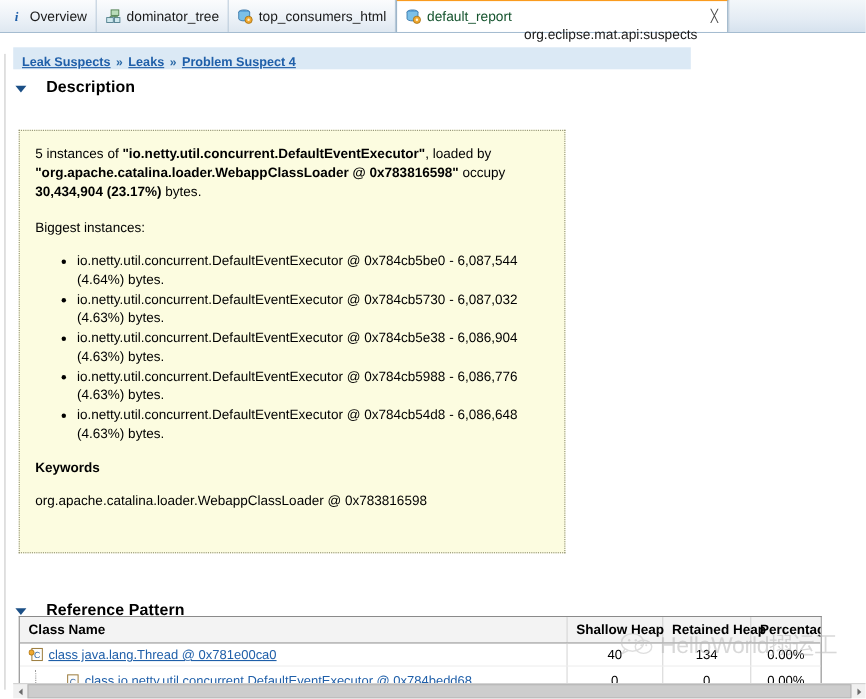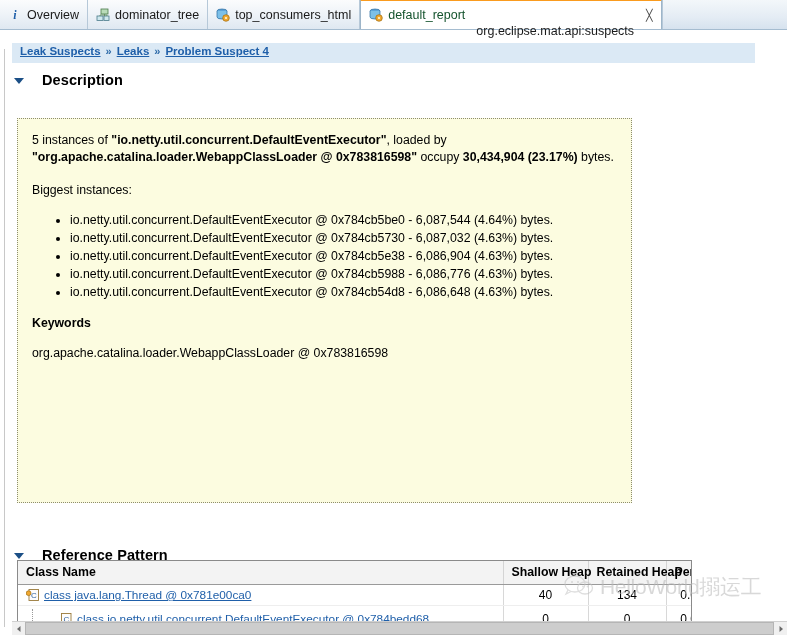--- a/index.html
+++ b/index.html
@@ -68,23 +68,23 @@
   .icn { width: 14px; height: 14px; display: inline-block; position: relative; flex: 0 0 14px; }
   .icn svg { display: block; }
 
   
   .crumbbar {
     margin: 13px 0 0 12px;
     height: 20px;
     background: #dbe9f5;
     padding: 2px 6px 0 8px;
     box-sizing: border-box;
-    width: 743px;
-    display: flex;
-    align-items: flex-start;
+    width: 616px;
+    display: flex;
+    align-items: flex-end;
     gap: 5px;
     font-size: 12px;
   }
   .crumb {
     color: #1f5fa9;
     text-decoration: underline;
     font-weight: bold;
     cursor: pointer;
     font-size: 11.5px;
   }
@@ -120,21 +120,21 @@
     width: 1px;
     height: 578px;
     background: #c8c8c8;
   }
 
   
   .descbox {
     position: absolute;
     left: 17px;
     top: 118px;
-    width: 615px;
+    width: 497px;
     height: 385px;
     background: #fcfce0;
     border: 1px dotted #8d8d6e;
     box-sizing: border-box;
     padding: 13px 14px 10px 14px;
     font-size: 12.3px;
     line-height: 17px;
     color: #000;
     overflow: hidden;
   }
@@ -151,21 +151,21 @@
     line-height: 17px;
   }
   .kw-title { font-weight: bold; margin: 0; }
   .kw-line { margin: 0; }
 
   
   .tablewrap {
     position: absolute;
     left: 17px;
     top: 560px;
-    width: 675px;
+    width: 730px;
     border: 1px solid #8a8a8a;
     border-bottom: none;
     box-sizing: border-box;
     background: #ffffff;
     overflow: hidden;
   }
   table.reftable {
     border-collapse: collapse;
     width: 100%;
     font-size: 12px;

